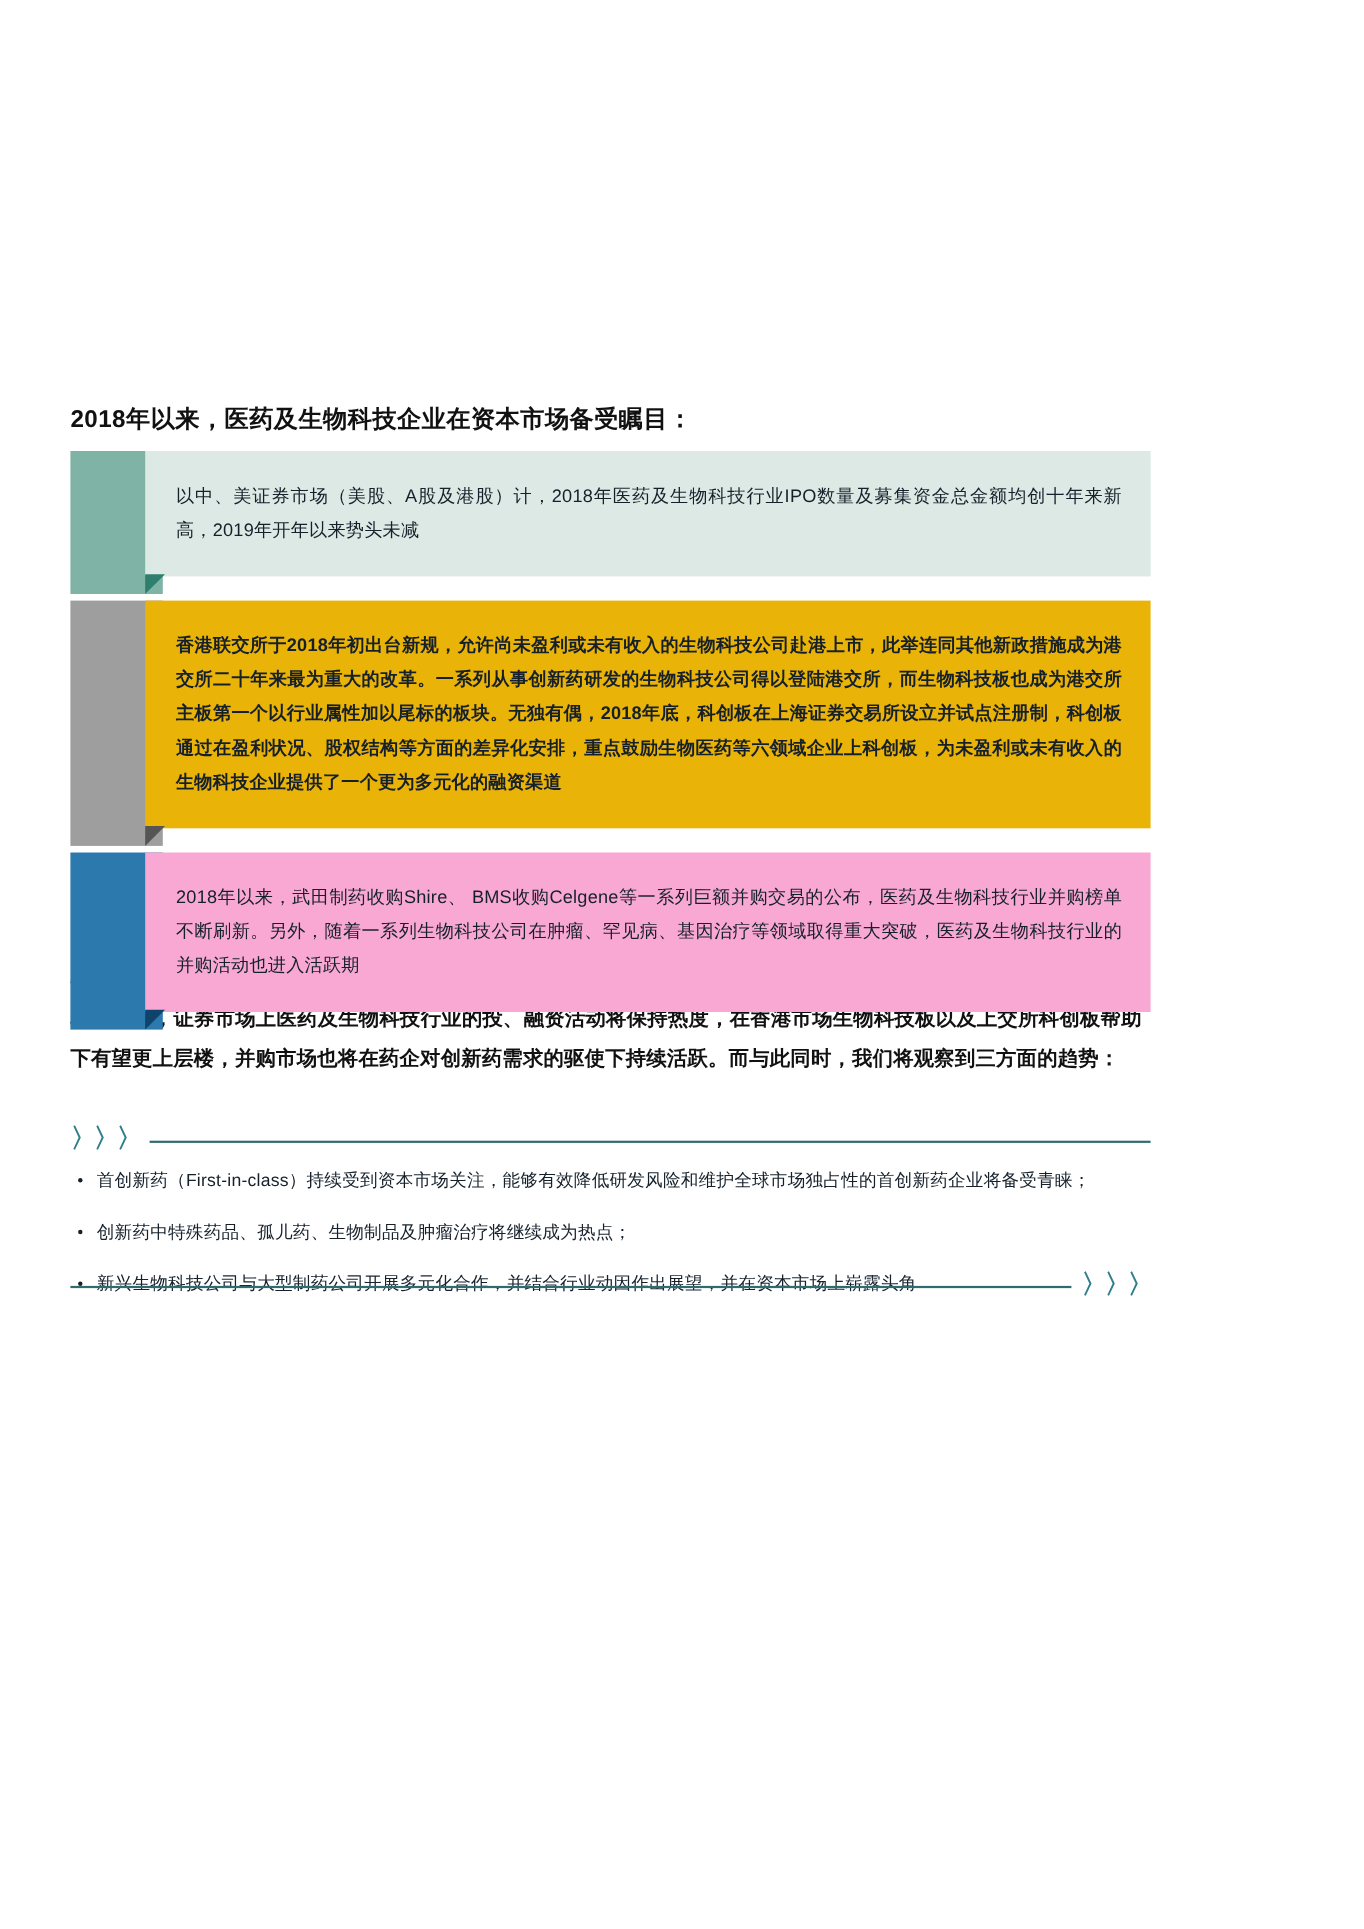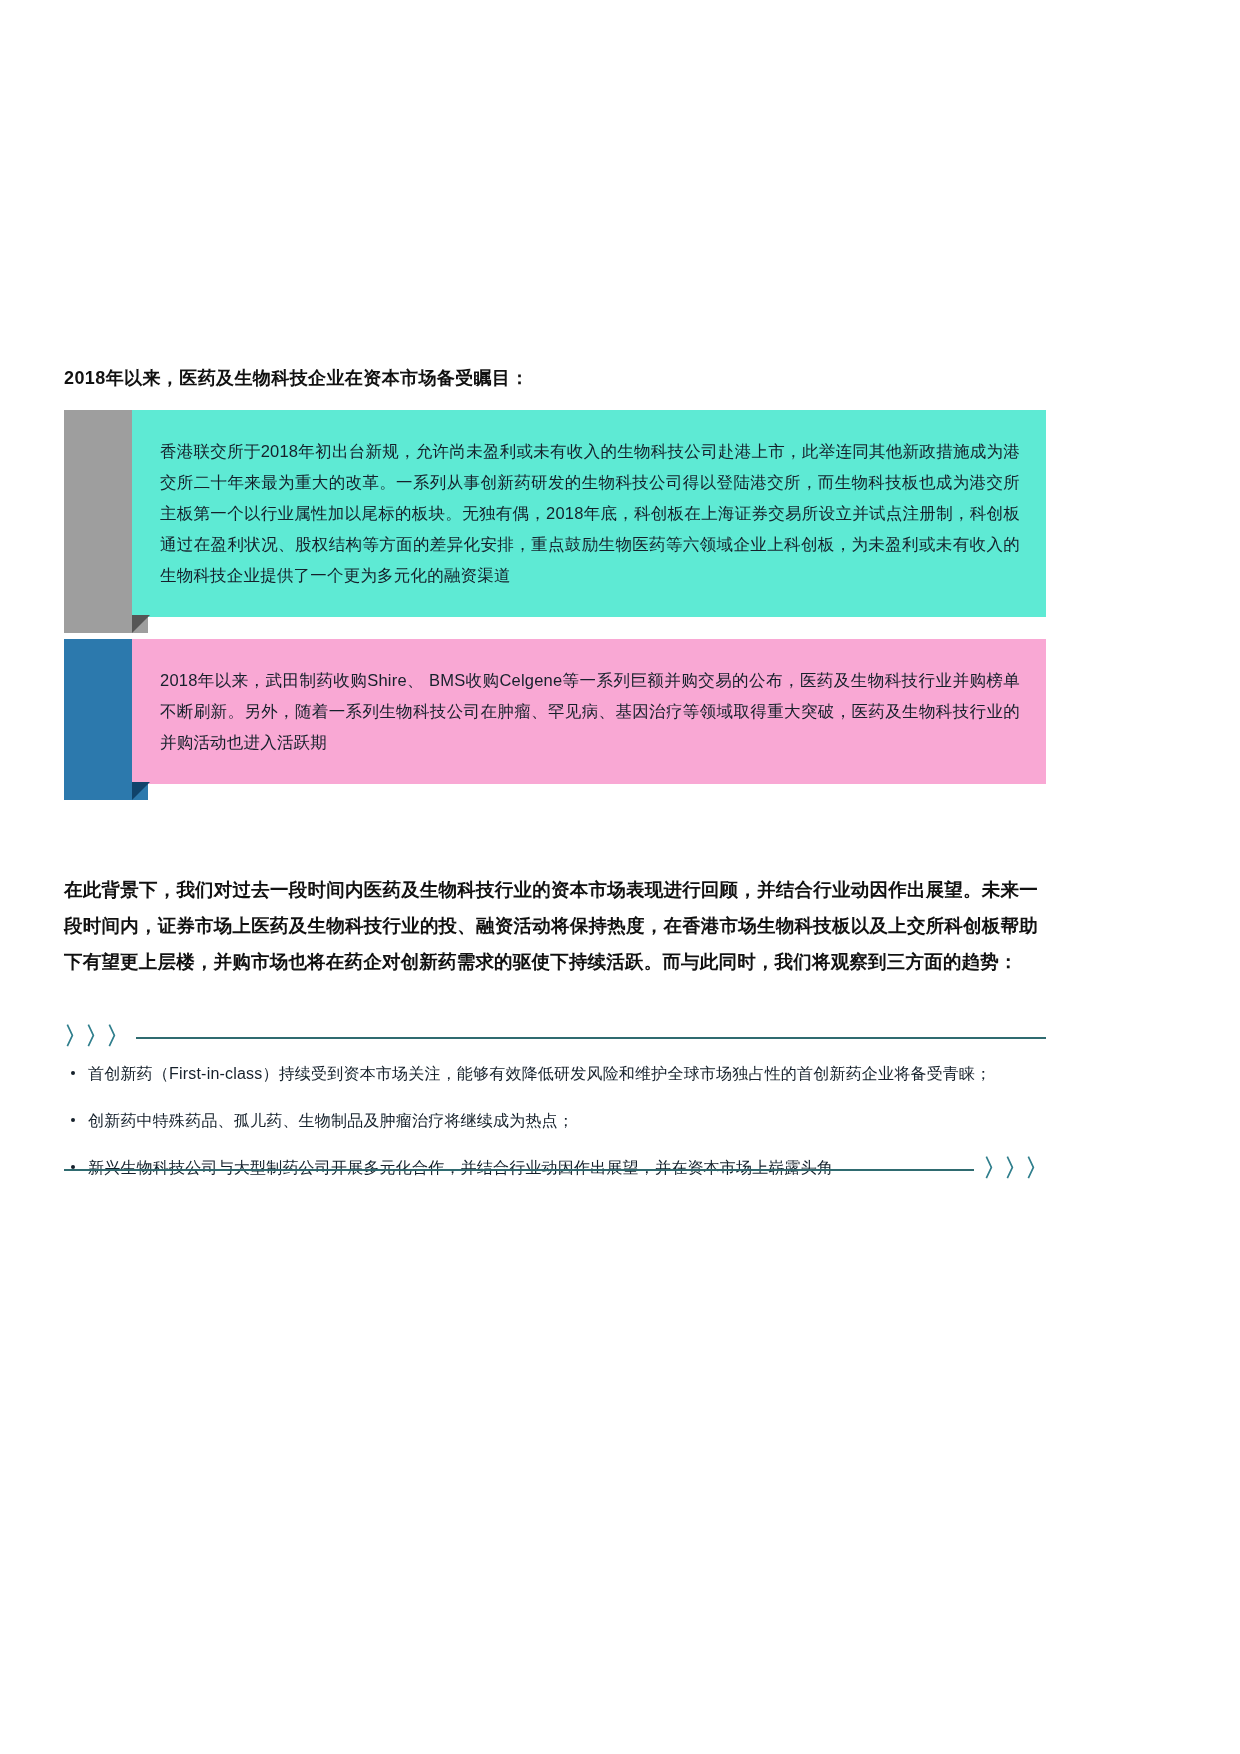--- a/index.html
+++ b/index.html
@@ -37,21 +37,21 @@
     line-height: 1.1;
     color: #111111;
     white-space: nowrap;
   }
 
   
   .lead-subtitle {
     position: absolute;
     left: 64px;
     top: 366px;
-    font-size: 18px;
+    font-size: 22px;
     font-weight: bold;
     letter-spacing: 0.4px;
     color: #111111;
     white-space: nowrap;
   }
 
   
   .callouts {
     position: absolute;
     left: 64px;
@@ -104,21 +104,21 @@
     text-justify: inter-ideograph;
   }
 
   
   .callout.teal .callout-tab { background: #7fb3a6; }
   .callout.teal .callout-body { background: #dde9e4; }
   .callout.teal .callout-fold { border-left-color: #2f7e6e; }
 
   
   .callout.gray .callout-tab { background: #9e9e9e; }
-  .callout.gray .callout-body { background: #5eead4; }
+  .callout.gray .callout-body { background: #eab308; font-weight: bold; }
   .callout.gray .callout-fold { border-left-color: #555555; }
 
   
   .callout.blue .callout-tab { background: #2c79ad; }
   .callout.blue .callout-body { background: #f9a8d4; }
   .callout.blue .callout-fold { border-left-color: #10436b; }
 
   
   .conclusion {
     position: absolute;
@@ -220,20 +220,27 @@
 </head>
 <body>
 
 <div class="page">
 
 
   <div class="lead-subtitle">2018年以来，医药及生物科技企业在资本市场备受瞩目：</div>
 
   <div class="callouts">
 
+    <div class="callout teal">
+      <div class="callout-tab"></div>
+      <div class="callout-fold"></div>
+      <div class="callout-body">
+        <p>以中、美证券市场（美股、A股及港股）计，2018年医药及生物科技行业IPO数量及募集资金总金额均创十年来新高，2019年开年以来势头未减</p>
+      </div>
+    </div>
 
     <div class="callout gray">
       <div class="callout-tab"></div>
       <div class="callout-fold"></div>
       <div class="callout-body">
         <p>香港联交所于2018年初出台新规，允许尚未盈利或未有收入的生物科技公司赴港上市，此举连同其他新政措施成为港交所二十年来最为重大的改革。一系列从事创新药研发的生物科技公司得以登陆港交所，而生物科技板也成为港交所主板第一个以行业属性加以尾标的板块。无独有偶，2018年底，科创板在上海证券交易所设立并试点注册制，科创板通过在盈利状况、股权结构等方面的差异化安排，重点鼓励生物医药等六领域企业上科创板，为未盈利或未有收入的生物科技企业提供了一个更为多元化的融资渠道</p>
       </div>
     </div>
 
     <div class="callout blue">

